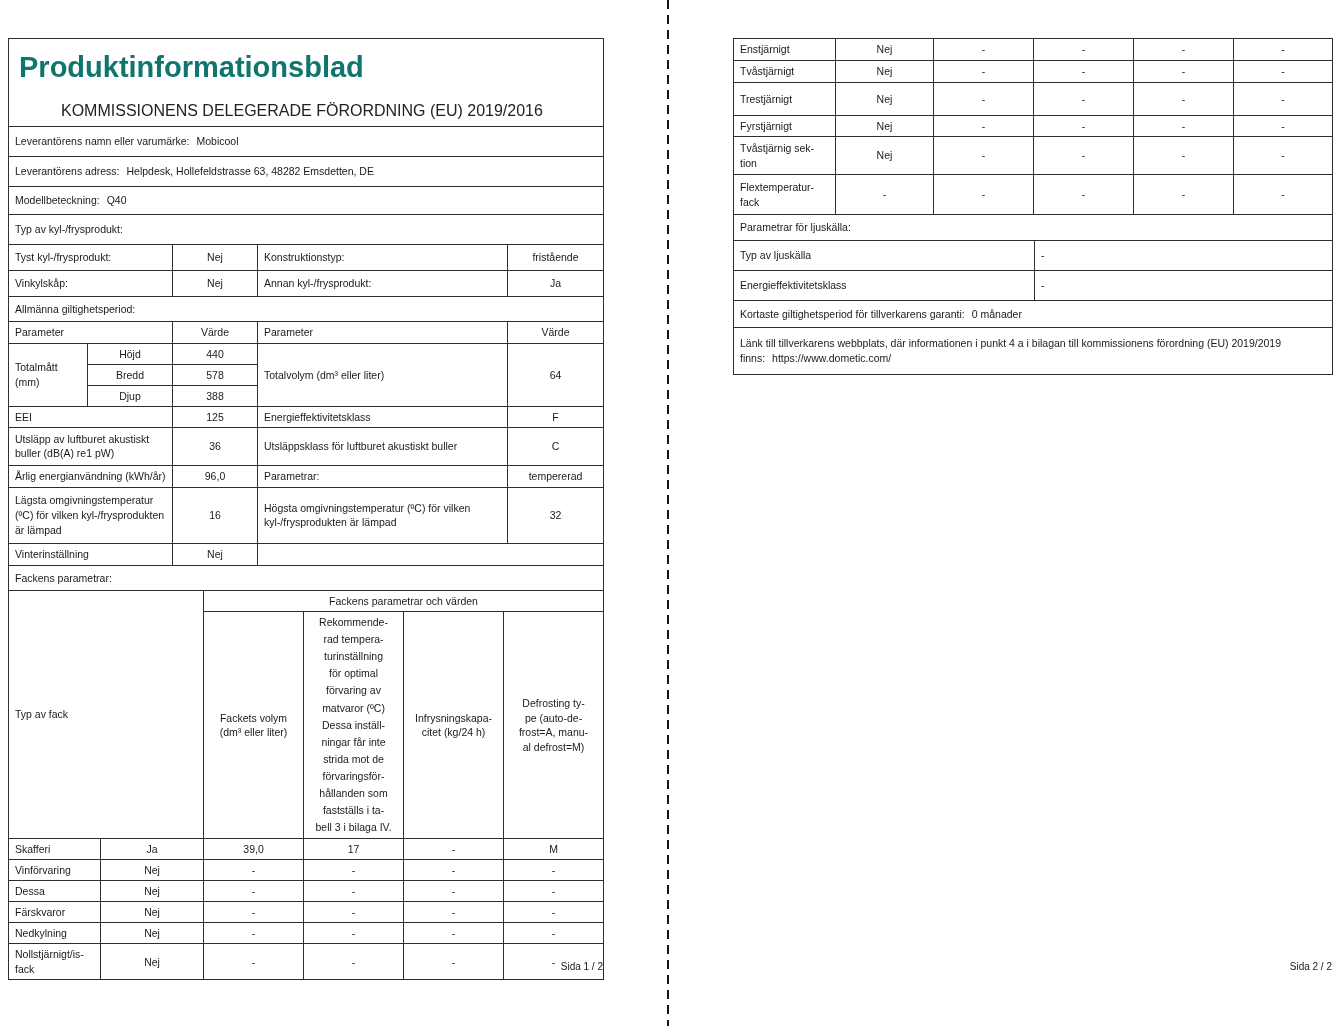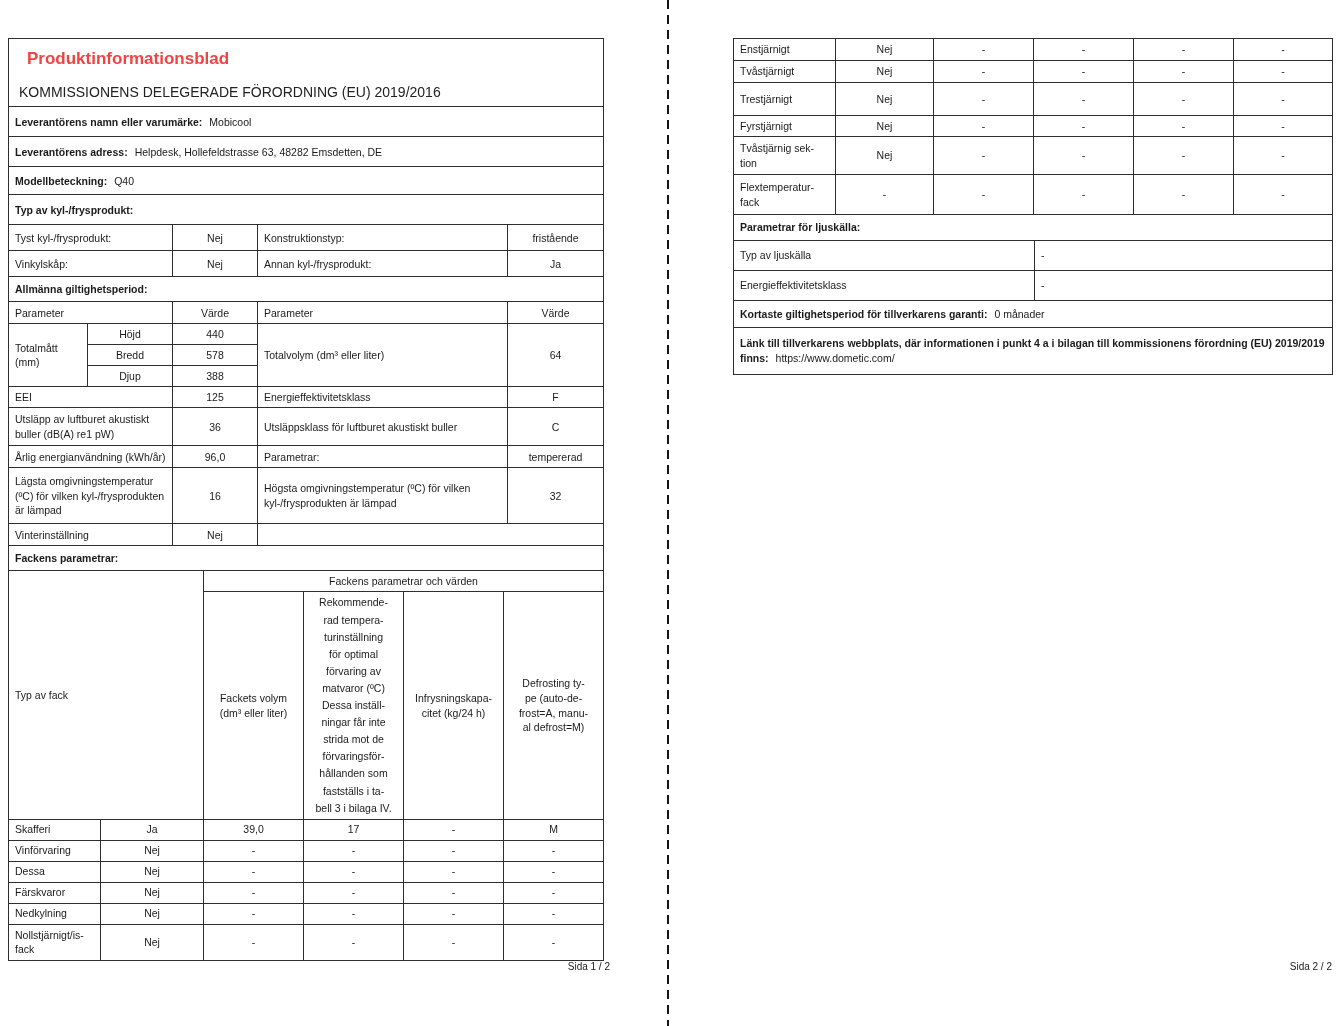--- a/index.html
+++ b/index.html
@@ -12,42 +12,42 @@
   td {
     border:1px solid #2e2e2e;
     padding:2px 6px;
     font-size:10.5px;
     line-height:1.4;
     vertical-align:middle;
     overflow:hidden;
     word-wrap:break-word;
   }
   .c { text-align:center; }
-  .b { font-weight:bold; }
+  .b { font-weight:normal; }
   .pre { white-space:pre-line; }
   .val { margin-left:7px; font-weight:normal; }
   .page { position:absolute; top:38px; }
   #page1 { left:8px; }
   #page2 { left:733px; }
   .stack { margin-top:-1px; }
   .titlecell { padding:6px 10px 4px 10px; vertical-align:top; }
   .title {
-    color:#ef4444; font-size:17px; font-weight:bold;
-    letter-spacing:0px; margin:2px 0 12px 8px;
-  }
-  .subtitle { font-size:14px; color:#222222; }
+    color:#0f766e; font-size:29px; font-weight:bold;
+    letter-spacing:0px; margin:2px 0 12px 0;
+  }
+  .subtitle { font-size:16px; color:#222222;margin-left:42px; }
   .hdr-tall { line-height:1.63; }
   #divider {
     position:absolute; left:667px; top:0; width:2px; height:1026px;
     background:repeating-linear-gradient(to bottom, #161616 0 9px, transparent 9px 15px);
   }
   .footer {
     position:absolute; top:961px; font-size:10px; text-align:right; color:#1a1a1a;
   }
-  #footer1 { left:8px; width:595px;margin-left:7px; }
+  #footer1 { left:8px; width:595px; }
   #footer2 { left:733px; width:599px; }
 </style>
 </head>
 <body>
 
 <div id="divider"></div>
 
 <div id="page1" class="page">
 
   <table style="width:595px">

